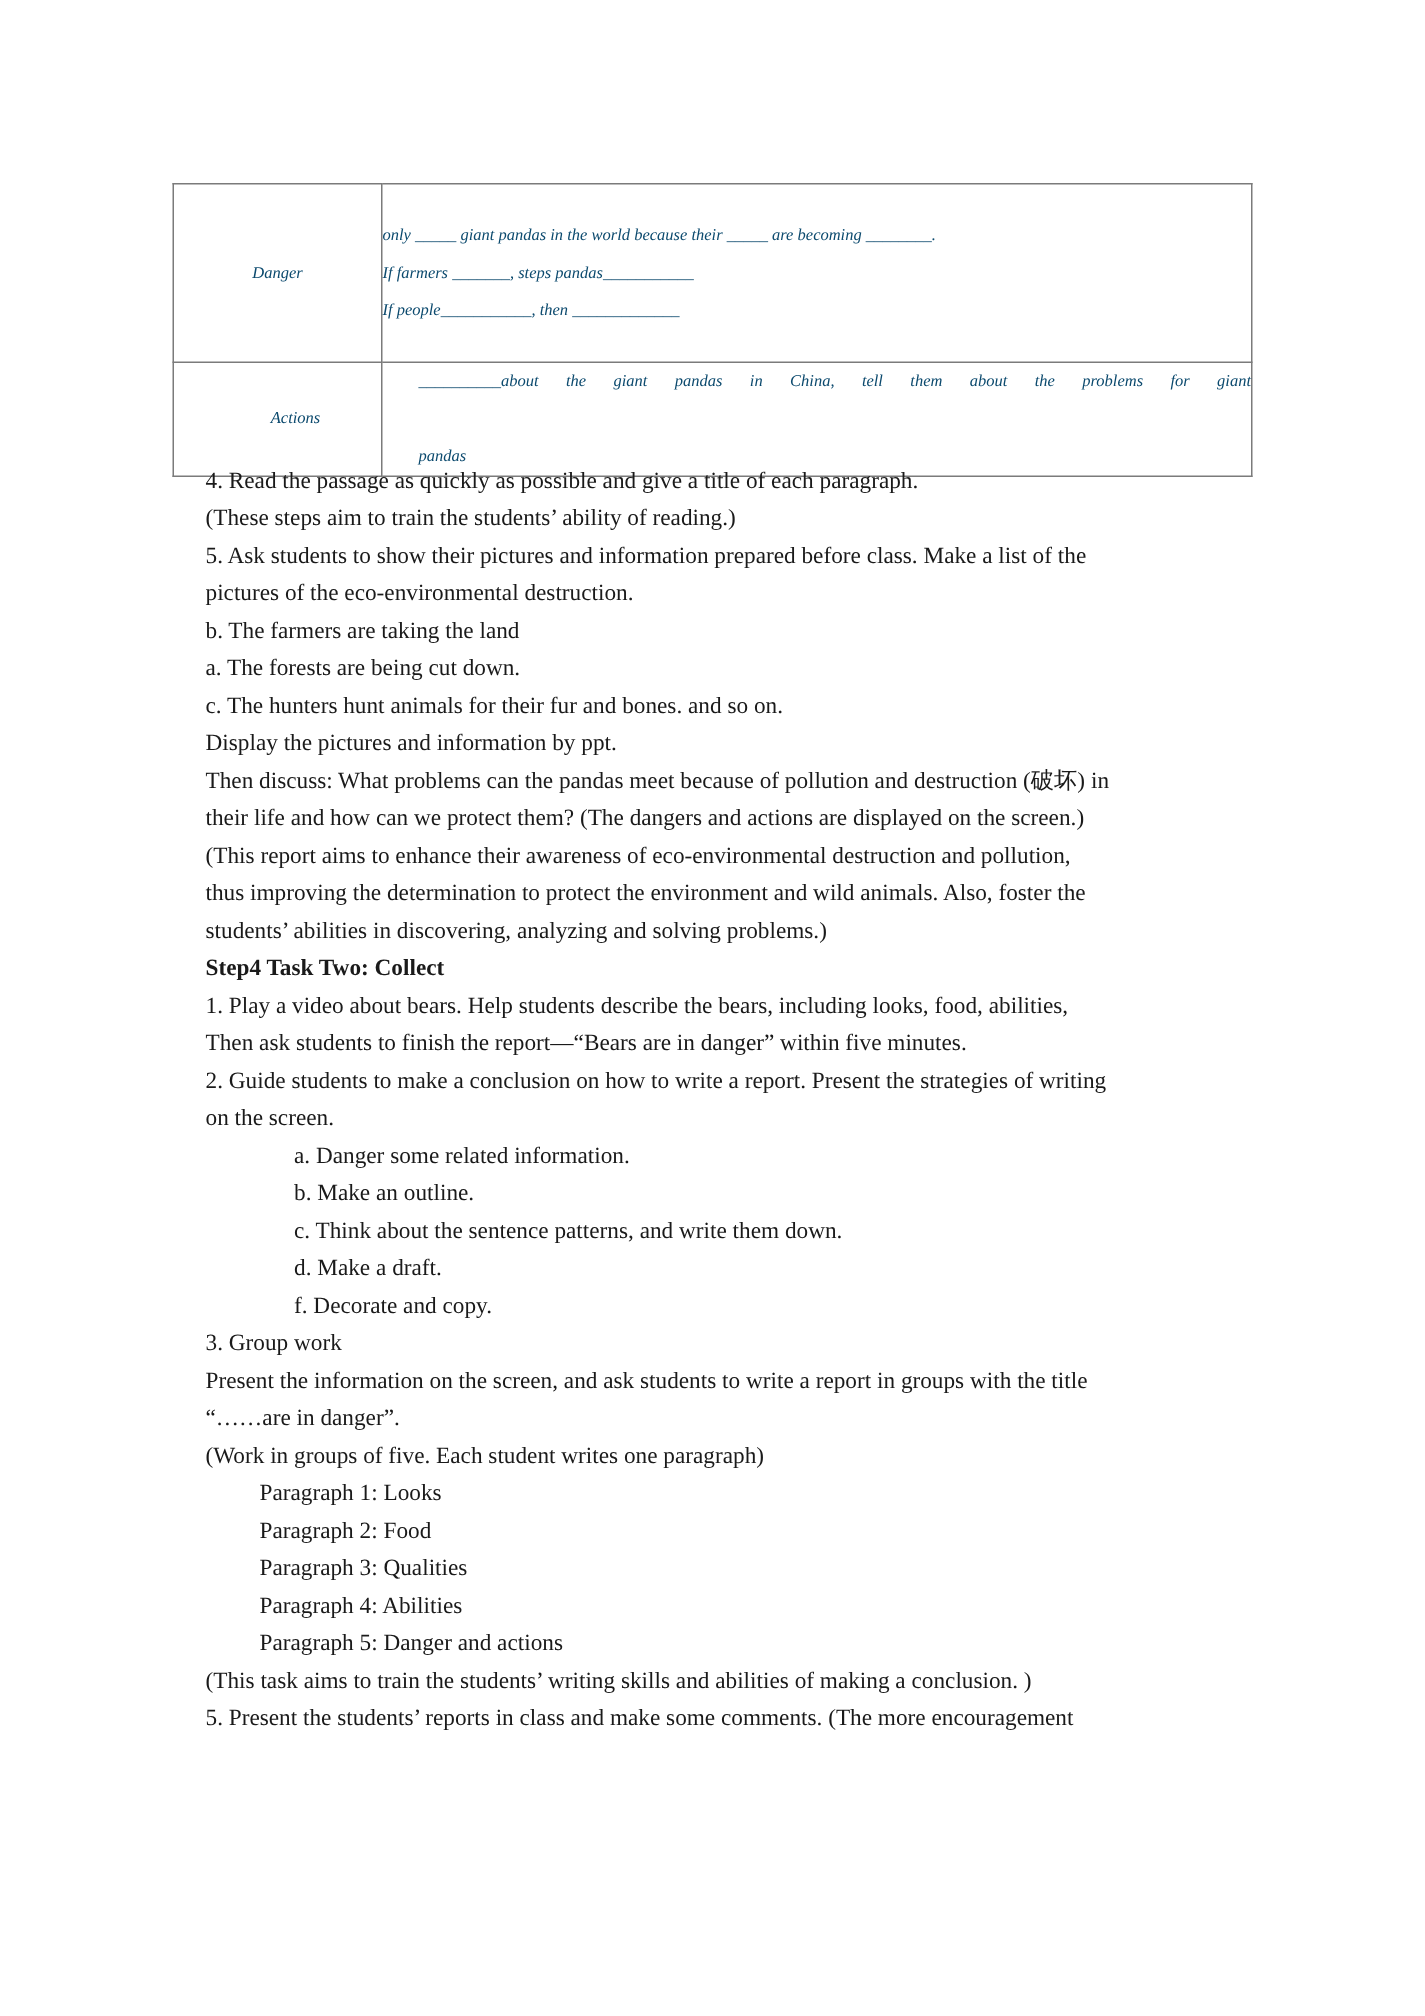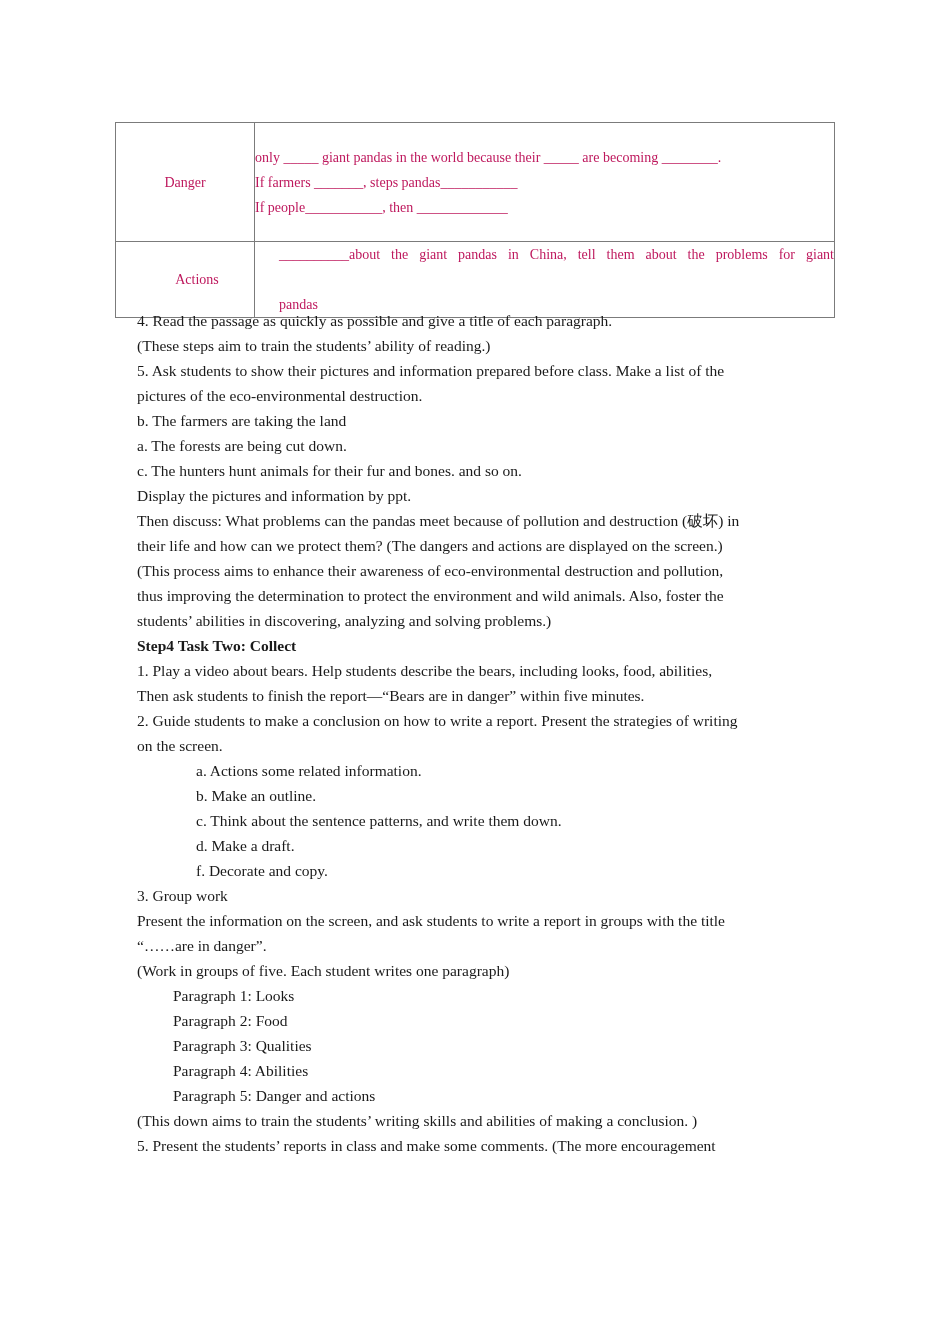--- a/index.html
+++ b/index.html
@@ -32,23 +32,24 @@
   }
   table.plan {
     border-collapse: collapse;
     width: 720px;
     table-layout: fixed;
   }
   table.plan td {
     border: 1px solid #7b7b7b;
     padding: 0;
     vertical-align: middle;
-    font-size: 14px;
+    font-size: 11px;
     line-height: 25px;
-    color: #be185d;
+    color: #0c4a6e;
+    font-style: italic;
   }
   td.label-cell {
     width: 138px;
     text-align: center;
     vertical-align: middle;
   }
   td.body-cell {
     padding: 7px 4px 7px 10px;
     vertical-align: top;
     text-align: justify;
@@ -118,39 +119,39 @@
     <p class="ln nojust">4.    Read the passage as quickly as possible and give a title of each paragraph.</p>
     <p class="ln nojust">(These steps aim to train the students’ ability of reading.)</p>
     <p class="ln">5. Ask students to show their pictures and information prepared before class. Make a list of the</p>
     <p class="ln nojust">pictures of the eco-environmental destruction.</p>
     <p class="ln nojust">b. The farmers are taking the land</p>
     <p class="ln nojust">a. The forests are being cut down.</p>
     <p class="ln nojust">c. The hunters hunt animals for their fur and bones. and so on.</p>
     <p class="ln nojust">Display the pictures and information by ppt.</p>
     <p class="ln nojust">Then discuss:  What problems can the pandas meet because of pollution and destruction (破坏) in</p>
     <p class="ln nojust">their life and how can we protect them?  (The dangers and actions are displayed on the screen.)</p>
-    <p class="ln">(This process aims to enhance their awareness of eco-environmental destruction and pollution,</p>
+    <p class="ln">(This report aims to enhance their awareness of eco-environmental destruction and pollution,</p>
     <p class="ln">thus improving the determination to protect the environment and wild animals. Also, foster the</p>
     <p class="ln nojust">students’ abilities in discovering, analyzing and solving problems.)</p>
     <p class="ln nojust bold">Step4 Task Two: Collect</p>
     <p class="ln">1. Play a video about bears. Help students describe the bears, including looks, food, abilities,</p>
     <p class="ln nojust">Then ask students to finish the report—“Bears are in danger” within five minutes.</p>
     <p class="ln">2. Guide students to make a conclusion on how to write a report. Present the strategies of writing</p>
     <p class="ln nojust">on the screen.</p>
-    <p class="ln ind-a">a. Actions some related information.</p>
+    <p class="ln ind-a">a. Danger some related information.</p>
     <p class="ln ind-a">b. Make an outline.</p>
     <p class="ln ind-a">c. Think about the sentence patterns, and write them down.</p>
     <p class="ln ind-a">d. Make a draft.</p>
     <p class="ln ind-a">f. Decorate and copy.</p>
     <p class="ln nojust">3. Group work</p>
     <p class="ln">Present the information on the screen, and ask students to write a report in groups with the title</p>
     <p class="ln nojust">“……are in danger”.</p>
     <p class="ln nojust">(Work in groups of five. Each student writes one paragraph)</p>
     <p class="ln ind-p">Paragraph 1: Looks</p>
     <p class="ln ind-p">Paragraph 2: Food</p>
     <p class="ln ind-p">Paragraph 3: Qualities</p>
     <p class="ln ind-p">Paragraph 4: Abilities</p>
     <p class="ln ind-p">Paragraph 5: Danger and actions</p>
-    <p class="ln nojust">(This down aims to train the students’ writing skills and abilities of making a conclusion. )</p>
+    <p class="ln nojust">(This task aims to train the students’ writing skills and abilities of making a conclusion. )</p>
     <p class="ln">5.    Present the students’ reports in class and make some comments. (The more encouragement</p>
   </div>
 
 </div>
 
 </body></html>

